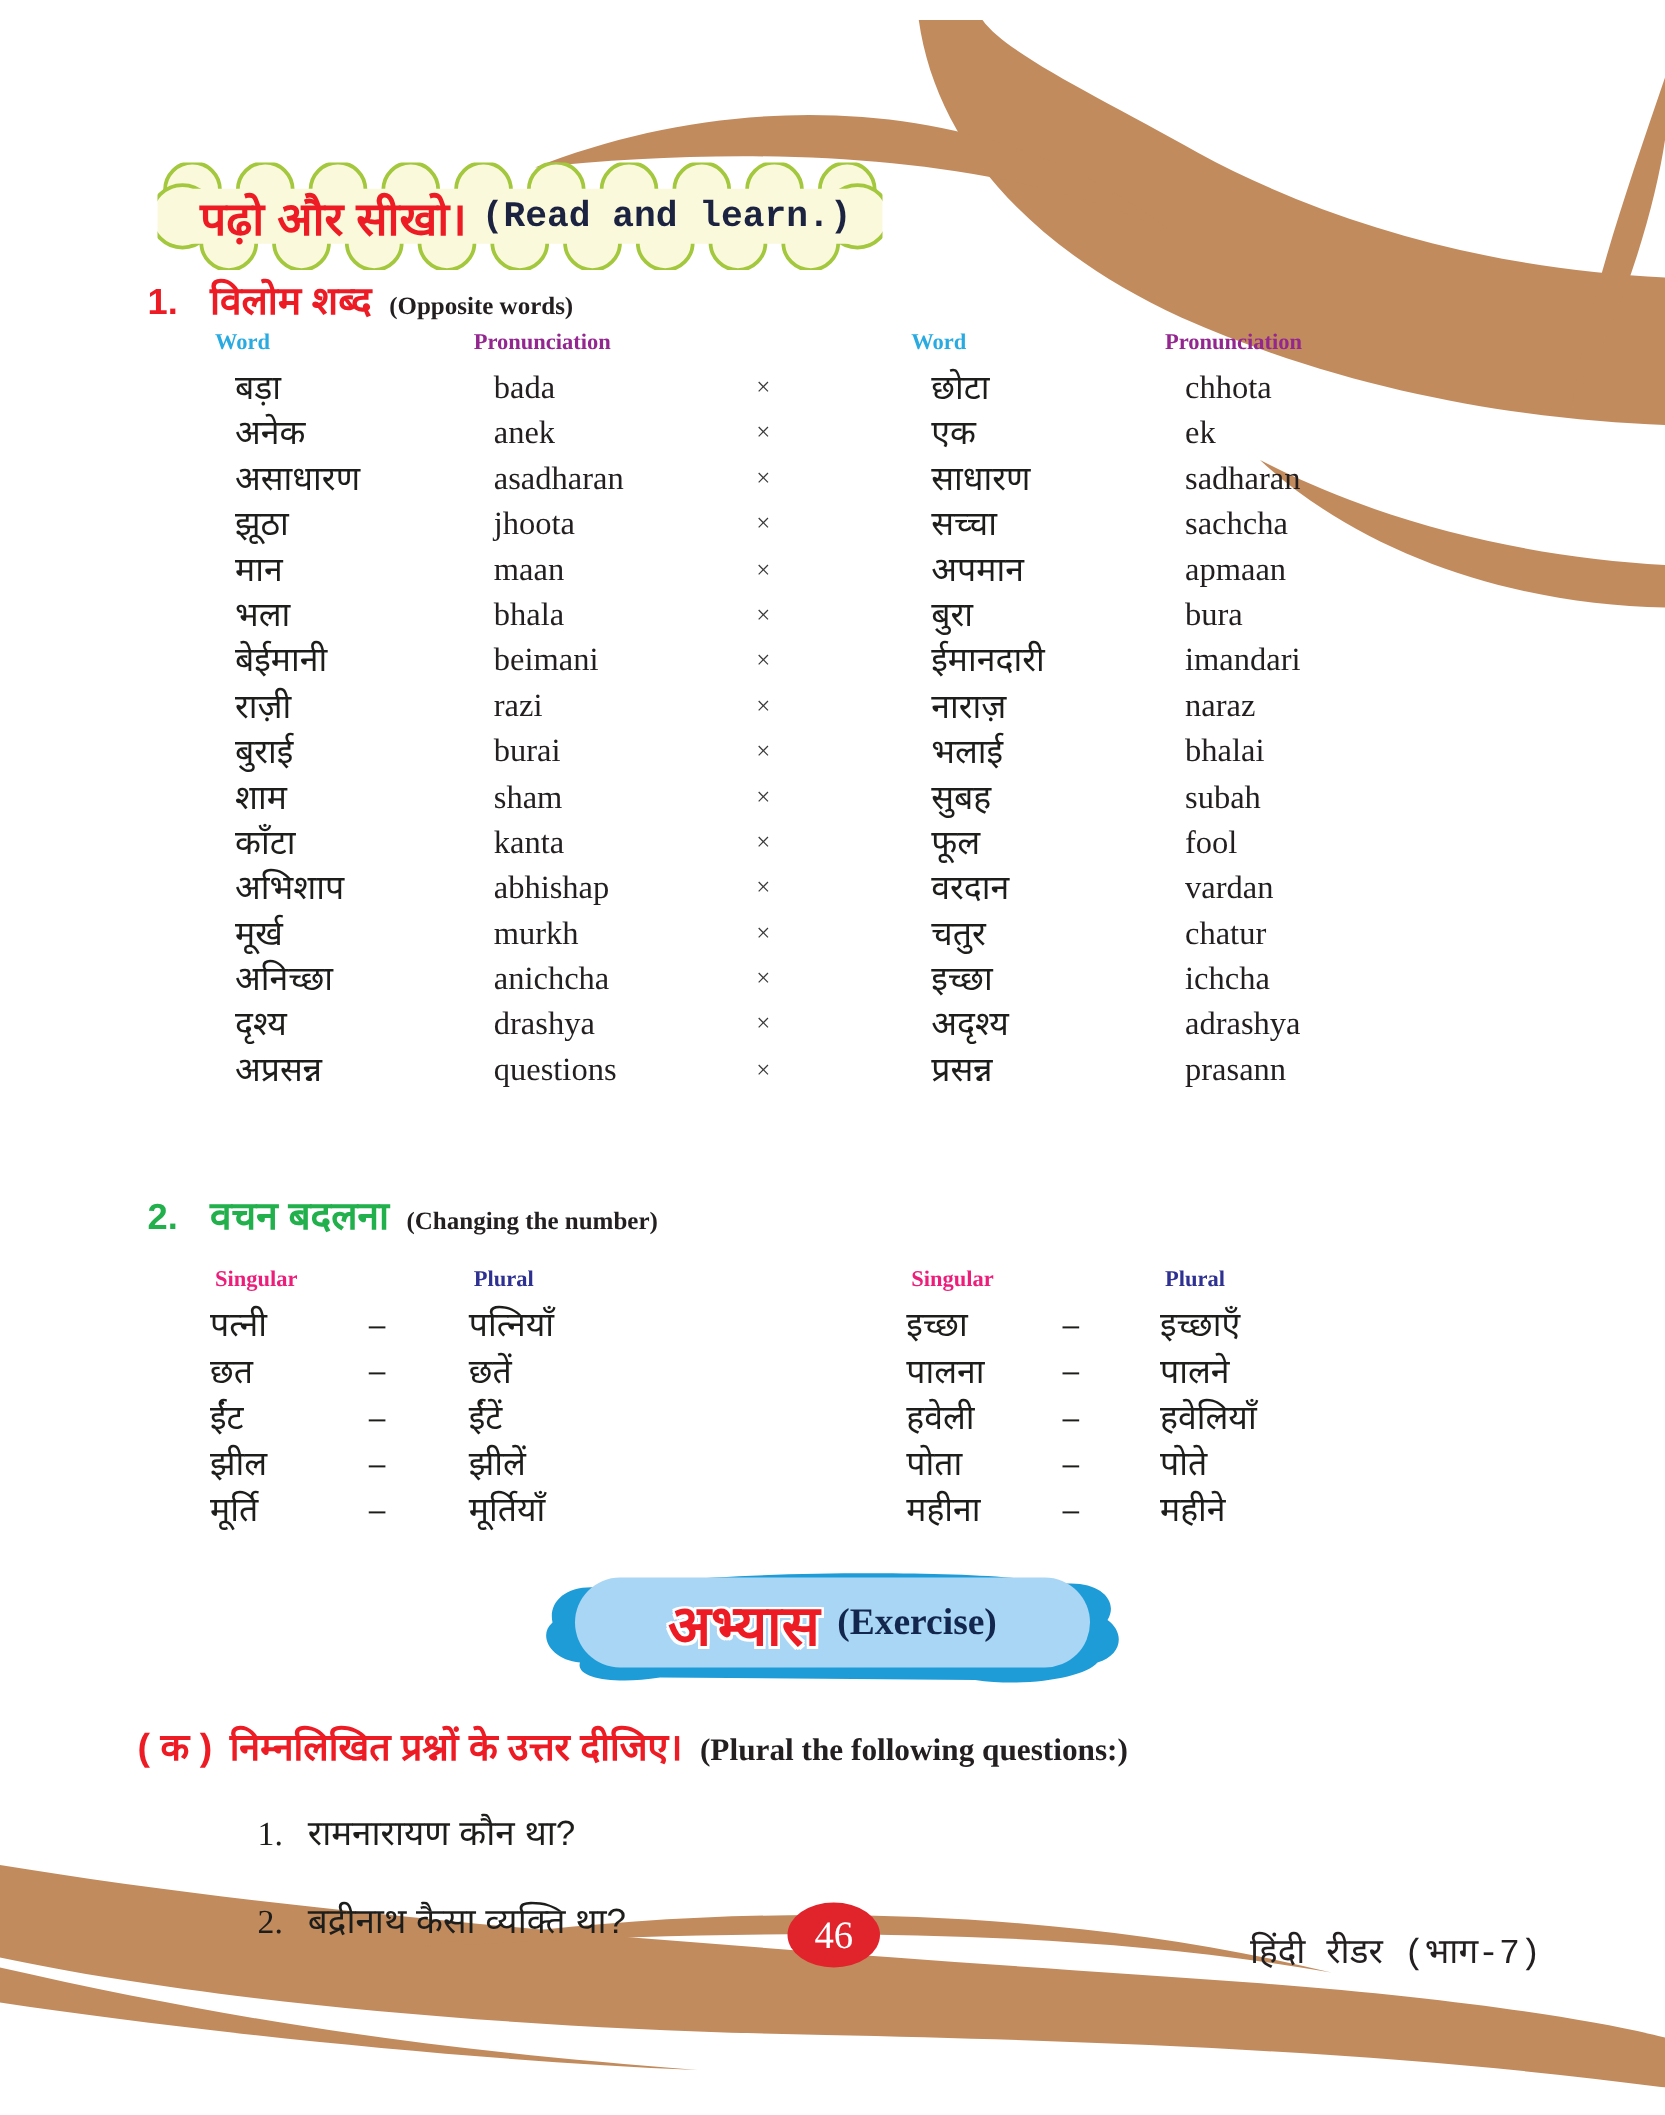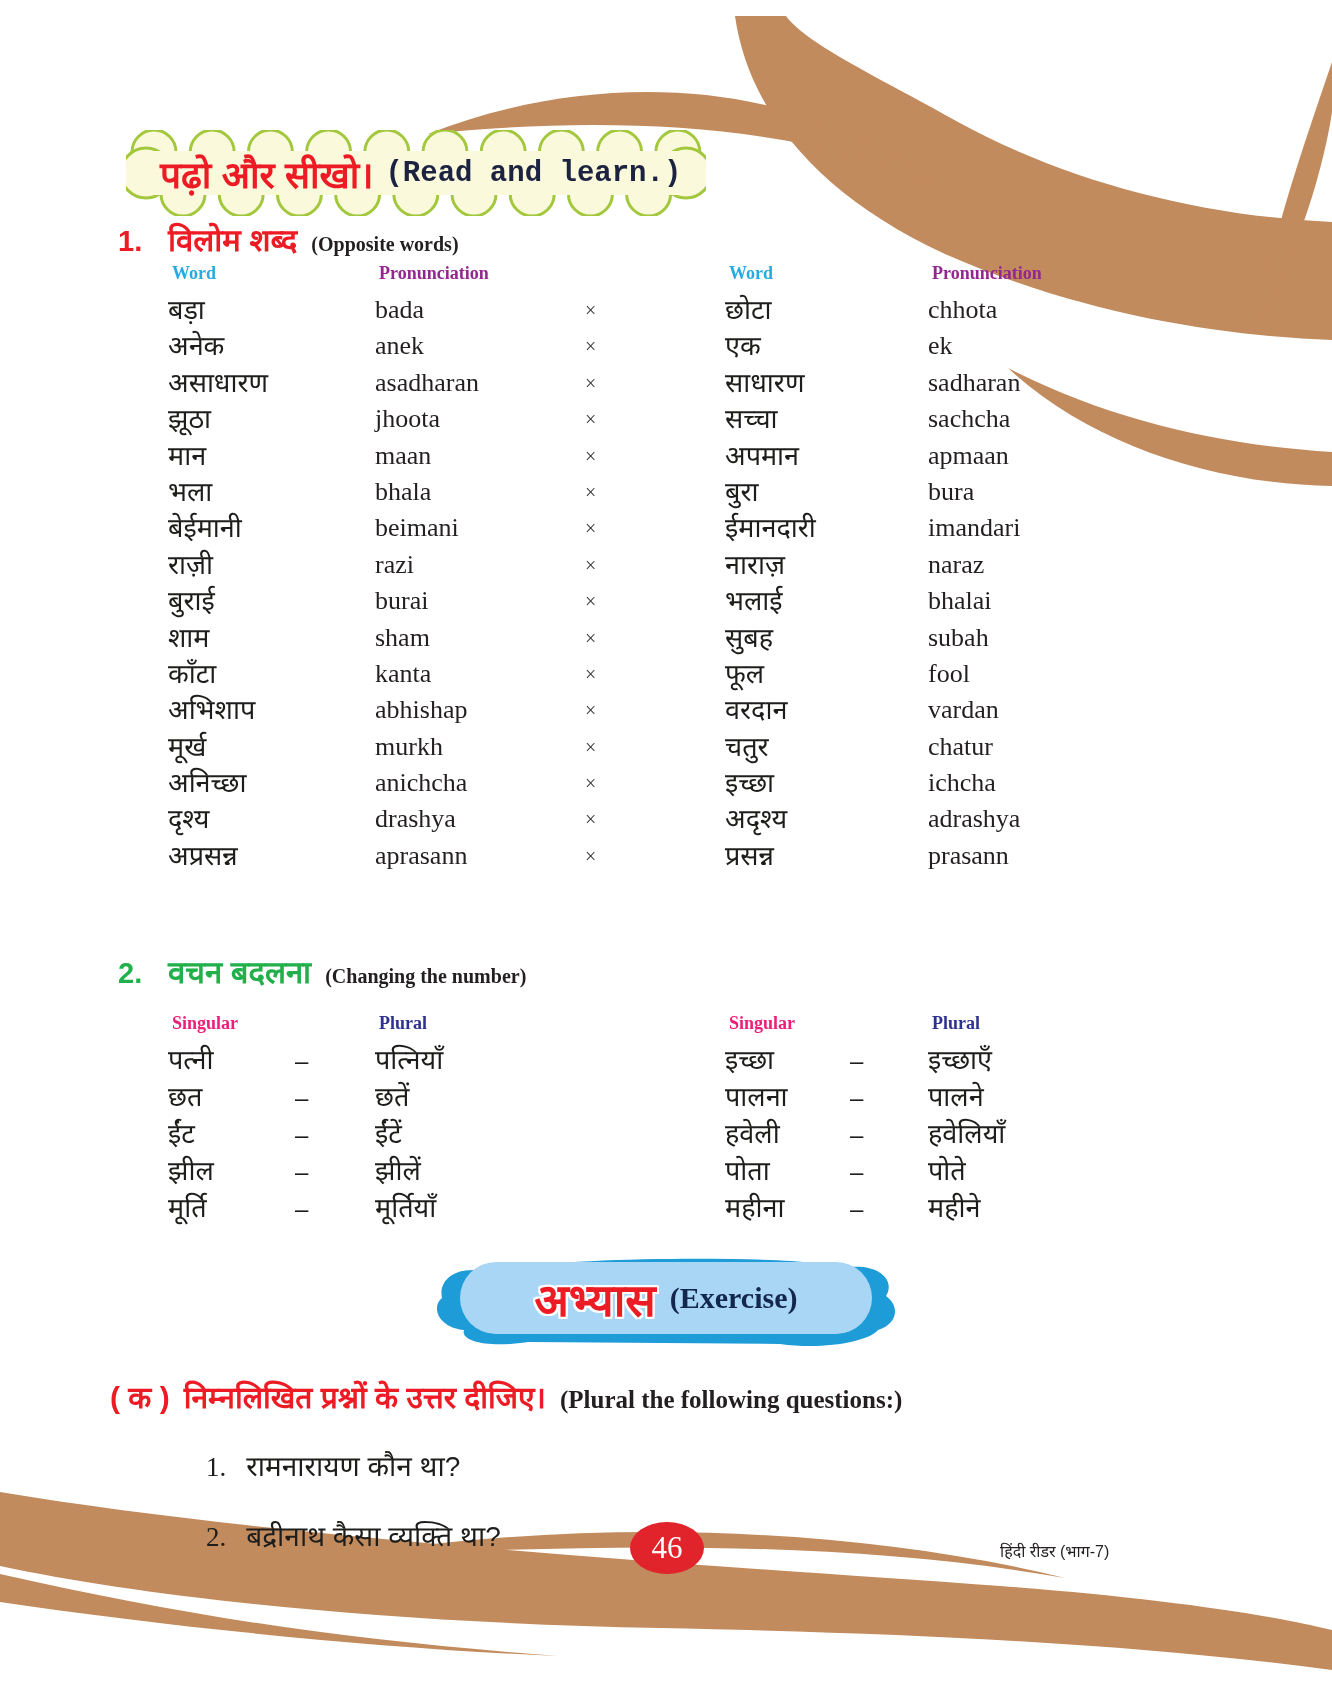--- a/index.html
+++ b/index.html
@@ -72,22 +72,22 @@
   .qa-en{font-family:"Liberation Serif",serif;font-size:25px;font-weight:700;color:var(--ink);white-space:nowrap;}
   .question{position:absolute;left:206px;display:flex;gap:20px;align-items:baseline;}
   .q-num{font-family:"Liberation Serif",serif;font-size:27px;color:#1d1d1b;}
   .q-text{font-size:28px;color:#1d1d1b;white-space:nowrap;}
 
   
   .page-num{position:absolute;left:630px;top:1522px;width:74px;height:52px;
             background:var(--page-badge-red);border-radius:50%;display:flex;
             align-items:center;justify-content:center;z-index:3;}
   .page-num span{font-family:"Liberation Serif",serif;font-size:31px;color:#fff;}
-  .footer-right{position:absolute;left:1000px;top:1540px;width:230px;font-size:16px;
-                color:var(--ink);white-space:nowrap;z-index:3;}
+  .footer-right{position:absolute;left:1000px;top:1540px;width:230px;font-size:28px;
+                color:var(--ink);white-space:nowrap;z-index:3;font-family:Liberation Mono, monospace;}
 </style>
 </head>
 <body>
 
 <div class="page">
   <div class="bg"></div>
 
   <svg class="deco deco-top" width="1332" height="540" viewBox="0 0 1332 540">
     <path d="M735,0 C748,92 815,178 945,238 C1085,300 1225,320 1332,324 L1332,206
              C1200,200 1068,166 958,106 C884,64 806,28 786,0 Z"></path>
@@ -141,21 +141,21 @@
   </div>
 
   <div class="thead s1grid" style="top:256px;">
     <span class="th-cyan">Word</span>
     <span class="th-purple">Pronunciation</span>
     <span></span>
     <span class="th-cyan">Word</span>
     <span class="th-purple">Pronunciation</span>
   </div>
 
-  <div id="s1-table" class="vtable s1" style="top:292px;">
+  <div id="s1-table" class="vtable s1" style="top:292px;margin-left:20px;">
       <div class="vrow s1grid">
         <span class="hi">बड़ा</span>
         <span class="en">bada</span>
         <span class="sep">×</span>
         <span class="hi">छोटा</span>
         <span class="en">chhota</span>
       </div>
       <div class="vrow s1grid">
         <span class="hi">अनेक</span>
         <span class="en">anek</span>
@@ -249,21 +249,21 @@
       </div>
       <div class="vrow s1grid">
         <span class="hi">दृश्य</span>
         <span class="en">drashya</span>
         <span class="sep">×</span>
         <span class="hi">अदृश्य</span>
         <span class="en">adrashya</span>
       </div>
       <div class="vrow s1grid">
         <span class="hi">अप्रसन्न</span>
-        <span class="en">aprasann</span>
+        <span class="en">questions</span>
         <span class="sep">×</span>
         <span class="hi">प्रसन्न</span>
         <span class="en">prasann</span>
       </div>
     </div>
 
   <div class="sec-head" style="left:118px;top:950px;">
     <span class="sec-num green">2.</span>
     <span class="sec-hi green">वचन बदलना</span>
     <span class="sec-en">(Changing the number)</span>

